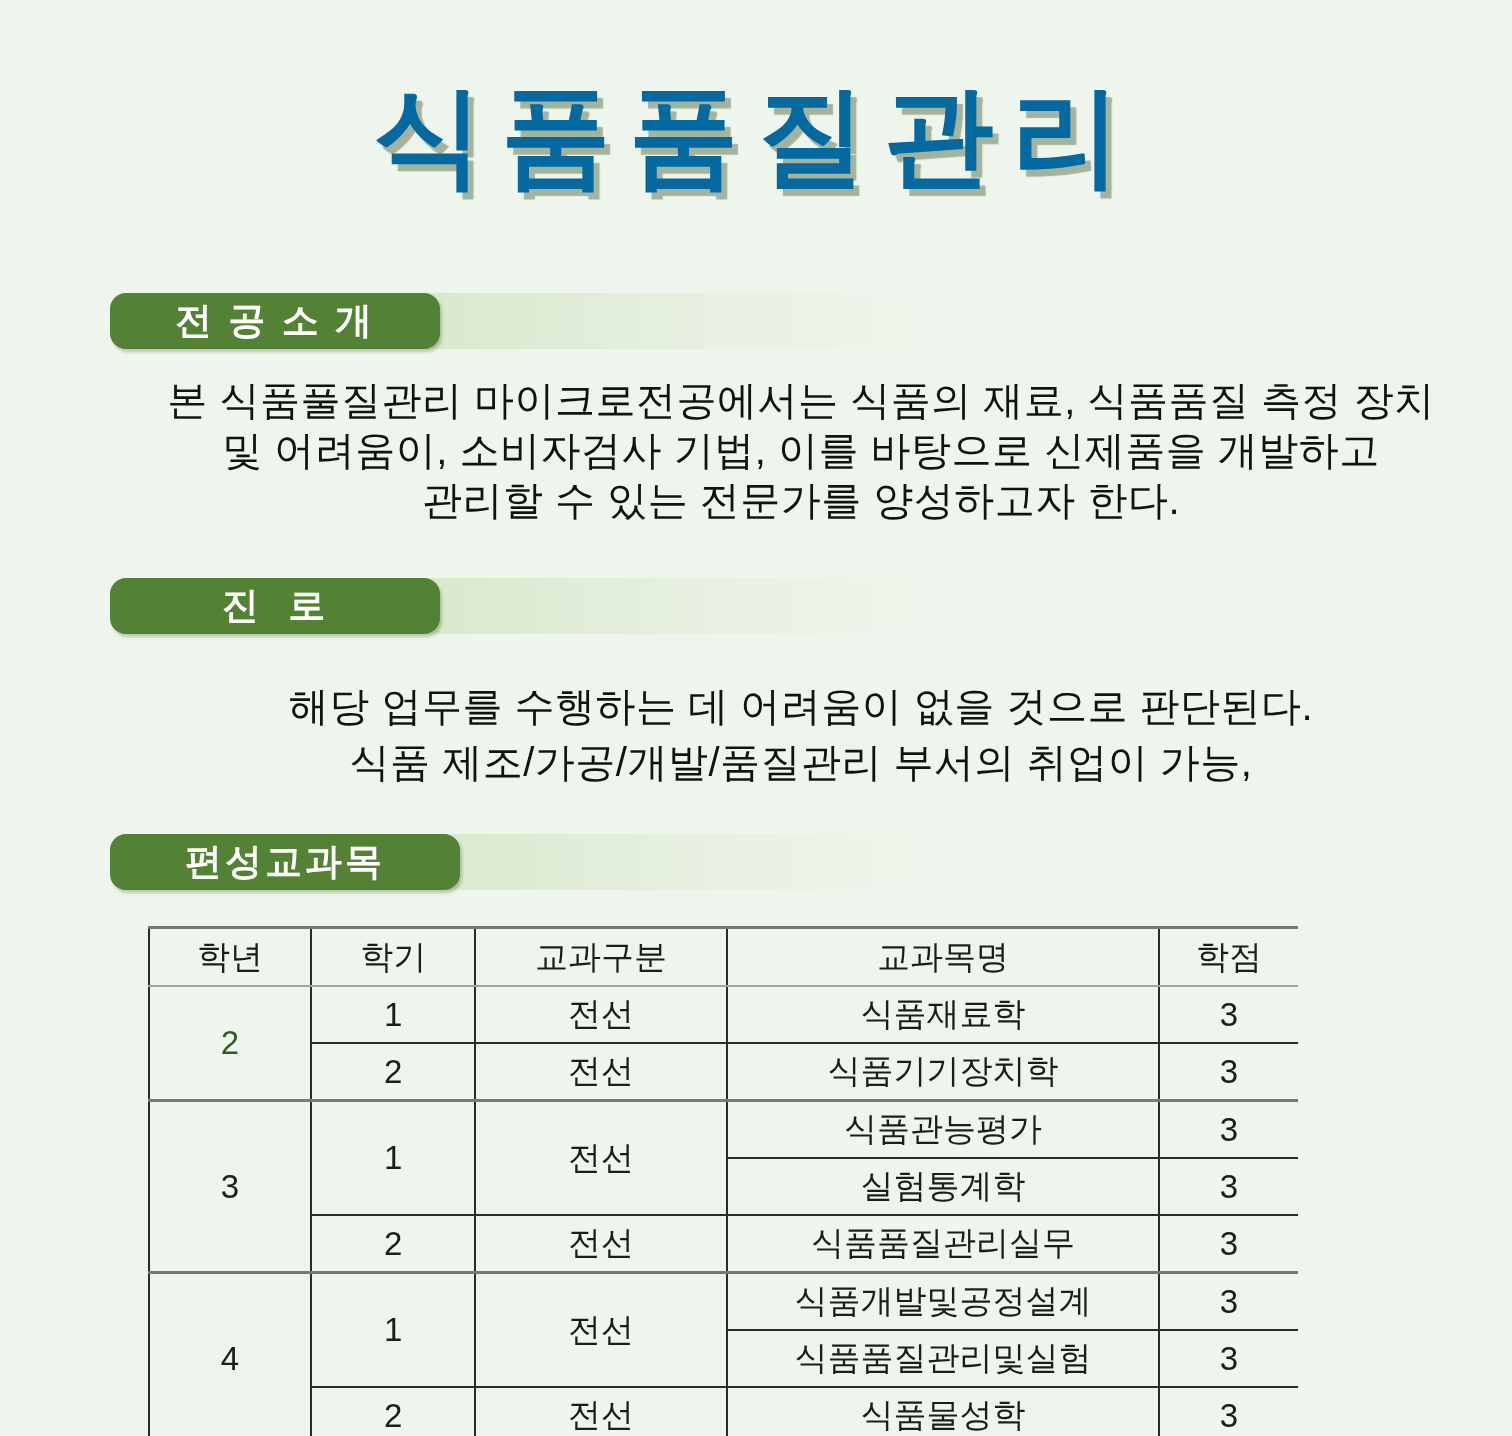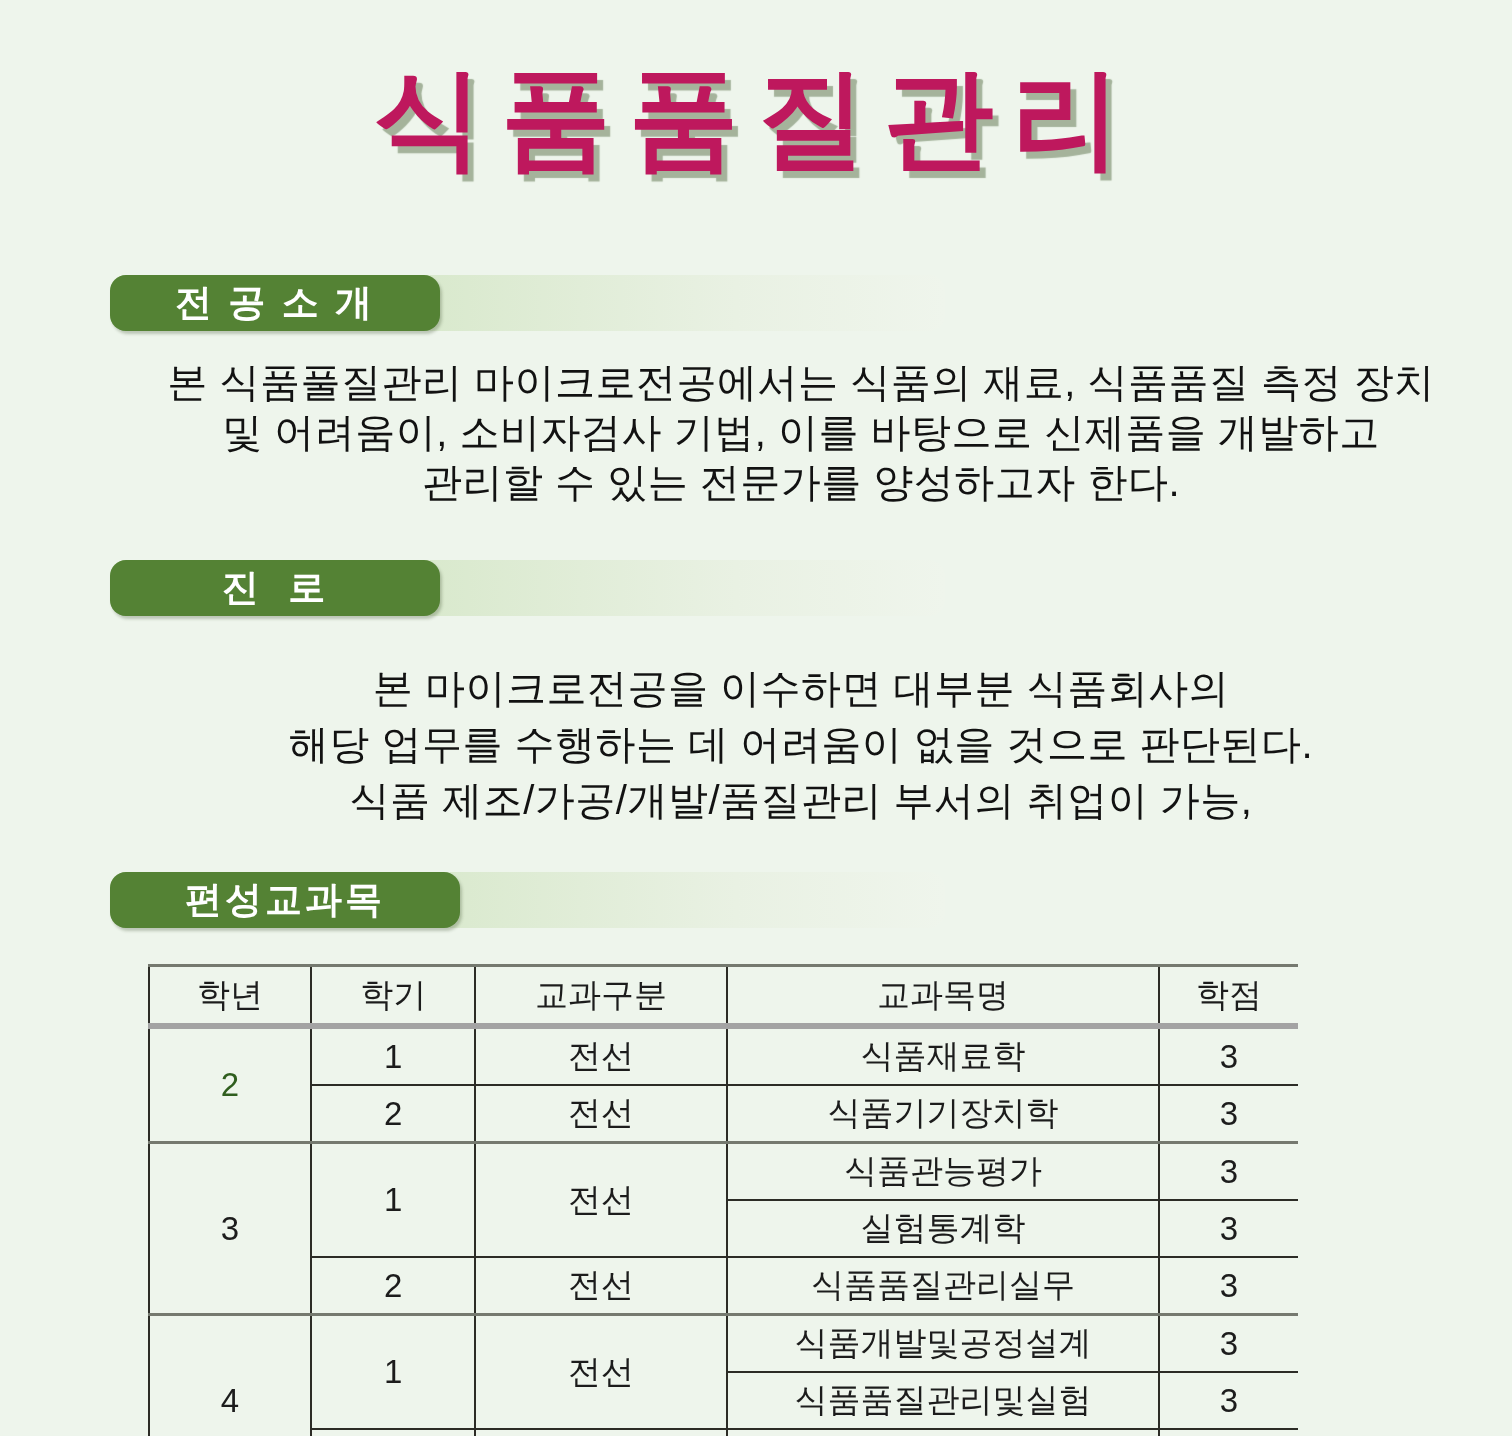--- a/index.html
+++ b/index.html
@@ -7,27 +7,27 @@
     padding: 0;
     width: 1512px;
     height: 1436px;
     background: #eef5ec;
     font-family: "Liberation Sans", "DejaVu Sans", sans-serif;
     overflow: hidden;
   }
 
   
   .page-title {
-    margin: 0;
+    margin: 18px;
     padding-top: 46px;
     text-align: center;
     font-size: 110px;
     font-weight: bold;
     letter-spacing: 0.16em;
-    color: #be185d;
+    color: #0369a1;
     text-shadow: 6px 7px 1px rgba(75, 99, 58, 0.45);
     line-height: 1.3;
   }
 
   
   .section-bar {
     position: relative;
     margin-left: 110px;
     width: 835px;
     height: 56px;
@@ -84,21 +84,21 @@
   }
   .courses-table th,
   .courses-table td {
     border-left: 2px solid #2c2c26;
     text-align: center;
     vertical-align: middle;
     font-weight: normal;
     font-size: 33px;
     padding: 0;
   }
-  .courses-table th { height: 56px; border-bottom: 6px solid #a3a3a3; }
+  .courses-table th { height: 56px; border-bottom: 2px solid #a3a3a3; }
   .courses-table td { height: 55px; }
 
   .bb-thin  { border-bottom: 2px solid #2c2c26; }
   .bb-thick { border-bottom: 3px solid #75796f; }
 
   .year-cell { font-size: 34px; }
   .year-green { color: #2f5e1e; }
 </style>
 </head>
 <body>
@@ -113,21 +113,20 @@
   <div class="line">본 식품풀질관리 마이크로전공에서는 식품의 재료, 식품품질 측정 장치</div>
   <div class="line">및 어려움이, 소비자검사 기법, 이를 바탕으로 신제품을 개발하고</div>
   <div class="line">관리할 수 있는 전문가를 양성하고자 한다.</div>
 </div>
 
 <div class="section-bar bar-career">
   <div class="track"></div>
   <div class="badge">진  로</div>
 </div>
 <div class="para para-career">
-  <div class="line">본 마이크로전공을 이수하면 대부분 식품회사의</div>
   <div class="line">해당 업무를 수행하는 데 어려움이 없을 것으로 판단된다.</div>
   <div class="line">식품 제조/가공/개발/품질관리 부서의 취업이 가능,</div>
 </div>
 
 <div class="section-bar wide bar-courses">
   <div class="track"></div>
   <div class="badge">편성교과목</div>
 </div>
 
 <table class="courses-table">

